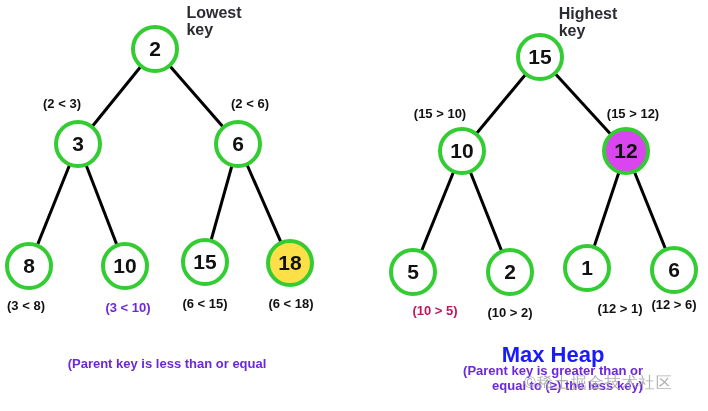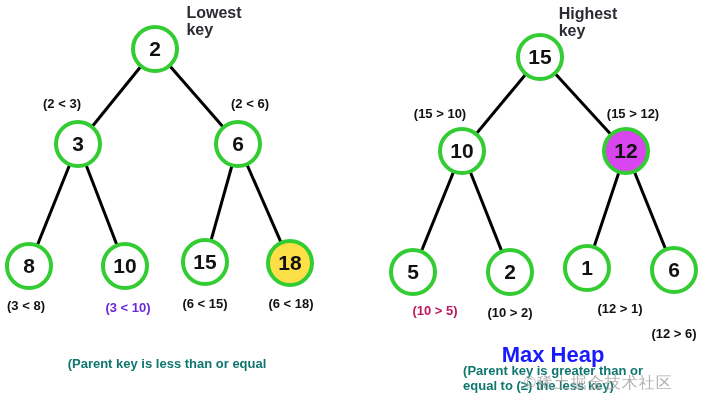--- a/index.html
+++ b/index.html
@@ -66,24 +66,24 @@
     transform: translateX(-50%);
     font-size: 22px;
     font-weight: bold;
     color: #1a1aff;
     z-index: 3;
     white-space: nowrap;
   }
   .heap-subtitle {
     position: absolute;
     transform: translateX(-50%);
-    text-align: left;
+    text-align: right;
     font-size: 13px;
     font-weight: bold;
-    color: #0f766e;
+    color: #6d28d9;
     line-height: 15px;
     z-index: 3;
     white-space: nowrap;
   }
   .watermark {
     position: absolute;
     left: 524px;
     top: 373px;
     font-size: 16px;
     color: rgba(165, 165, 165, 0.85);
@@ -129,21 +129,21 @@
       <div class="node" style="left: 602px; top: 127px; width: 48px; height: 48px; border-color: rgb(51, 204, 51); background: #d946ef; color: rgb(17, 17, 17);">12</div>
       <div class="node" style="left: 389px; top: 248px; width: 48px; height: 48px; border-color: rgb(51, 204, 51); background: rgb(255, 255, 255); color: rgb(17, 17, 17);">5</div>
       <div class="node" style="left: 486px; top: 248px; width: 48px; height: 48px; border-color: rgb(51, 204, 51); background: rgb(255, 255, 255); color: rgb(17, 17, 17);">2</div>
       <div class="node" style="left: 563px; top: 244px; width: 48px; height: 48px; border-color: rgb(51, 204, 51); background: rgb(255, 255, 255); color: rgb(17, 17, 17);">1</div>
       <div class="node" style="left: 650px; top: 246px; width: 48px; height: 48px; border-color: rgb(51, 204, 51); background: rgb(255, 255, 255); color: rgb(17, 17, 17);">6</div>
       <div class="edge-label" style="left: 440px; top: 113px; color: rgb(17, 17, 17);">(15 &gt; 10)</div>
       <div class="edge-label" style="left: 633px; top: 113px; color: rgb(17, 17, 17);">(15 &gt; 12)</div>
       <div class="edge-label" style="left: 435px; top: 310px; color: #be185d;">(10 &gt; 5)</div>
       <div class="edge-label" style="left: 510px; top: 312px; color: rgb(17, 17, 17);">(10 &gt; 2)</div>
       <div class="edge-label" style="left: 587px; top: 308px; color: rgb(17, 17, 17); margin-left: 33px;">(12 &gt; 1)</div>
-      <div class="edge-label" style="left: 674px; top: 304px; color: rgb(17, 17, 17); margin-top: 29px;">(12 &gt; 6)</div>
+      <div class="edge-label" style="left: 674px; top: 304px; color: rgb(17, 17, 17);">(12 &gt; 6)</div>
     </div>
 
   <div class="top-label" style="left:214px; top:4px;">
     <div>Lowest</div>
     <div>key</div>
   </div>
 
   <div class="top-label" style="left:588px; top:5px;">
     <div>Highest</div>
     <div>key</div>

